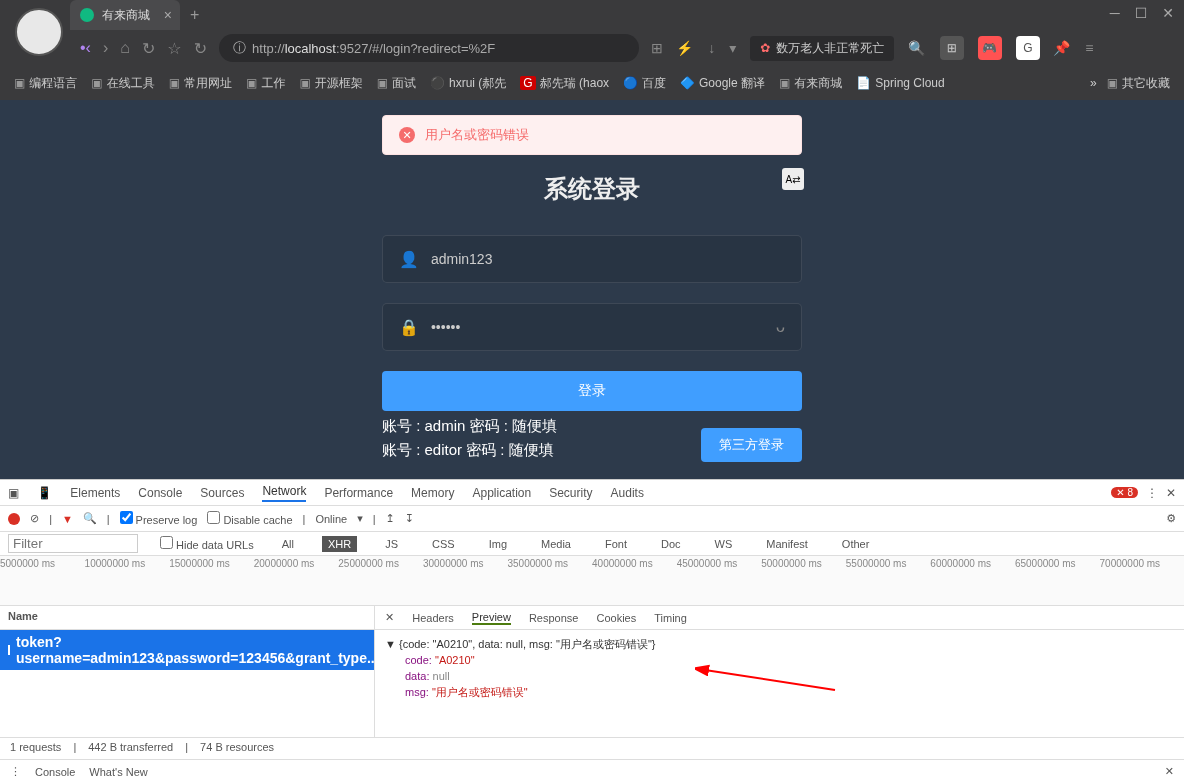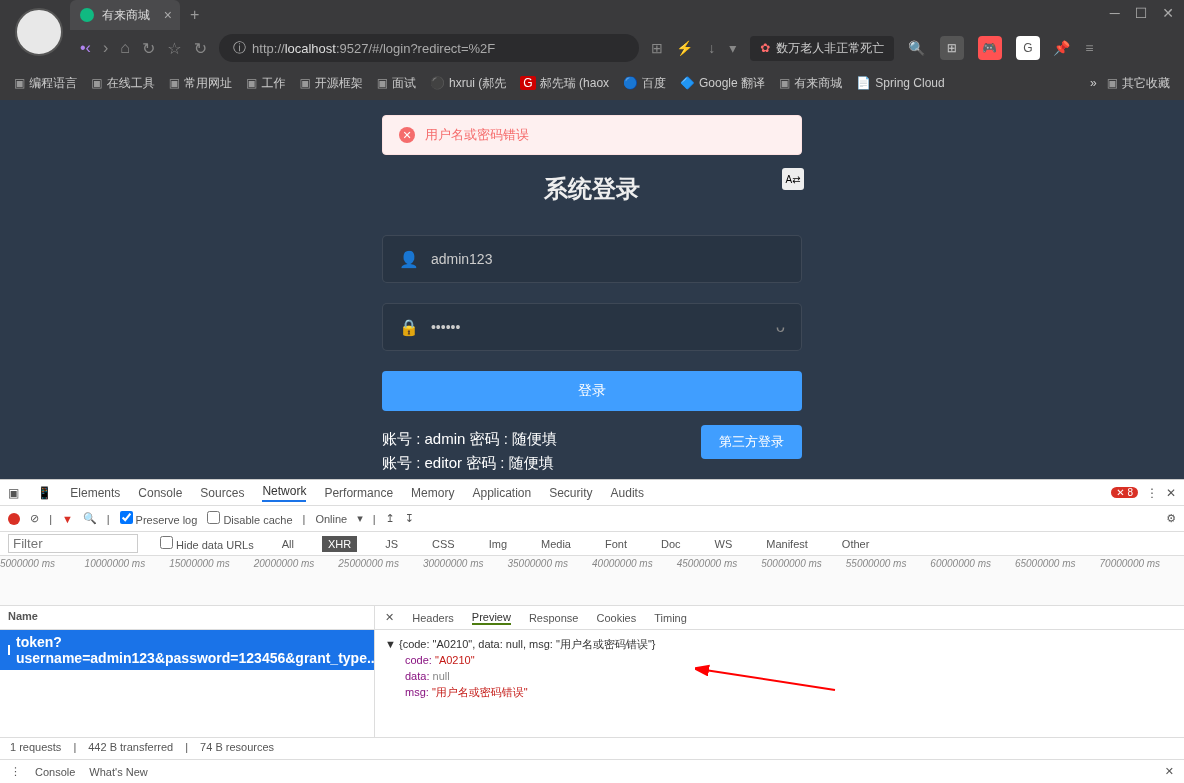--- a/index.html
+++ b/index.html
@@ -29,38 +29,38 @@
 
 .page-content { background: #2d3a4b; height: 379px; position: relative; display: flex; justify-content: center; padding-top: 15px; }
 .login-wrap { width: 420px; }
 .error-msg { background: #fef0f0; border: 1px solid #fde2e2; color: #f56c6c; padding: 10px 16px; border-radius: 4px; font-size: 13px; display: flex; align-items: center; gap: 10px; margin-bottom: 18px; }
 .error-icon { width: 16px; height: 16px; background: #f56c6c; border-radius: 50%; color: #fff; display: flex; align-items: center; justify-content: center; font-size: 11px; }
 .login-title { color: #eee; font-size: 24px; font-weight: bold; text-align: center; margin-bottom: 30px; }
 .lang-icon { position: absolute; right: 380px; top: 68px; width: 22px; height: 22px; background: #eee; border-radius: 3px; display: flex; align-items: center; justify-content: center; font-size: 10px; }
 .input-field { background: rgba(0,0,0,0.1); border: 1px solid rgba(255,255,255,0.1); border-radius: 5px; height: 48px; display: flex; align-items: center; padding: 0 16px; margin-bottom: 20px; color: #ccc; gap: 12px; }
 .input-field input { background: none; border: none; color: #ccc; font-size: 14px; flex: 1; outline: none; }
 .eye-icon { color: #888; }
-.login-btn { background: #409eff; color: #fff; height: 40px; border-radius: 4px; display: flex; align-items: center; justify-content: center; font-size: 14px; cursor: pointer; margin-bottom: 16px; }
+.login-btn { background: #409eff; color: #fff; height: 40px; border-radius: 4px; display: flex; align-items: center; justify-content: center; font-size: 14px; cursor: pointer; margin-bottom: 3px; }
 .hints { color: #fff; font-size: 15px; line-height: 24px; }
-.third-login { position: absolute; right: 0; bottom: 16px; background: #409eff; color: #fff; padding: 8px 18px; border-radius: 4px; font-size: 13px; }
+.third-login { position: absolute; right: 0; bottom: 0; background: #409eff; color: #fff; padding: 8px 18px; border-radius: 4px; font-size: 13px; }
 .login-footer { position: relative; }
 
 .devtools { background: #fff; height: 304px; display: flex; flex-direction: column; border-top: 1px solid #ccc; }
 .dt-tabs { height: 26px; display: flex; align-items: center; padding: 0 8px; gap: 18px; border-bottom: 1px solid #ddd; font-size: 12px; color: #555; }
 .dt-tab.active { color: #333; border-bottom: 2px solid #1a73e8; padding-bottom: 2px; }
 .dt-error-count { margin-left: auto; display: flex; gap: 8px; align-items: center; }
 .err-badge { background: #d93025; color: #fff; border-radius: 8px; padding: 0 5px; font-size: 10px; }
 .dt-toolbar { height: 26px; display: flex; align-items: center; padding: 0 8px; gap: 10px; border-bottom: 1px solid #ddd; font-size: 11px; color: #555; }
 .rec-btn { width: 12px; height: 12px; background: #d93025; border-radius: 50%; }
 .dt-filter { height: 24px; display: flex; align-items: center; padding: 0 8px; gap: 22px; border-bottom: 1px solid #ddd; font-size: 11px; color: #555; }
 .filter-pill { padding: 2px 6px; }
 .filter-pill.active { background: #555; color: #fff; border-radius: 0; }
 .timeline { height: 50px; border-bottom: 1px solid #ddd; position: relative; background: #fafafa; }
 .timeline-ticks { display: flex; font-size: 10px; color: #888; padding: 2px 0; }
-.timeline-ticks span { flex: 1; font-style: italic; }
+.timeline-ticks span { flex: 1; }
 .dt-main { display: flex; flex: 1; }
 .dt-left { width: 375px; border-right: 1px solid #ddd; font-weight: bold; }
 .dt-left-header { height: 24px; border-bottom: 1px solid #ddd; padding: 4px 8px; font-size: 11px; color: #555; }
 .request-row { background: #1a73e8; color: #fff; padding: 4px 8px; font-size: 14px; display: flex; gap: 6px; align-items: center; }
 .req-icon { width: 10px; height: 10px; background: #1155cc; border: 1px solid #fff; }
 .dt-right { flex: 1; }
 .dt-right-tabs { height: 24px; display: flex; align-items: center; padding: 0 10px; gap: 18px; font-size: 11px; border-bottom: 1px solid #ddd; color: #555; }
 .dt-right-tab.active { color: #333; border-bottom: 2px solid #4d7c0f; }
 .preview-content { padding: 6px 10px; font-family: monospace; font-size: 11px; color: #333; line-height: 16px; position: relative; }
 .json-key { color: #881280; }

